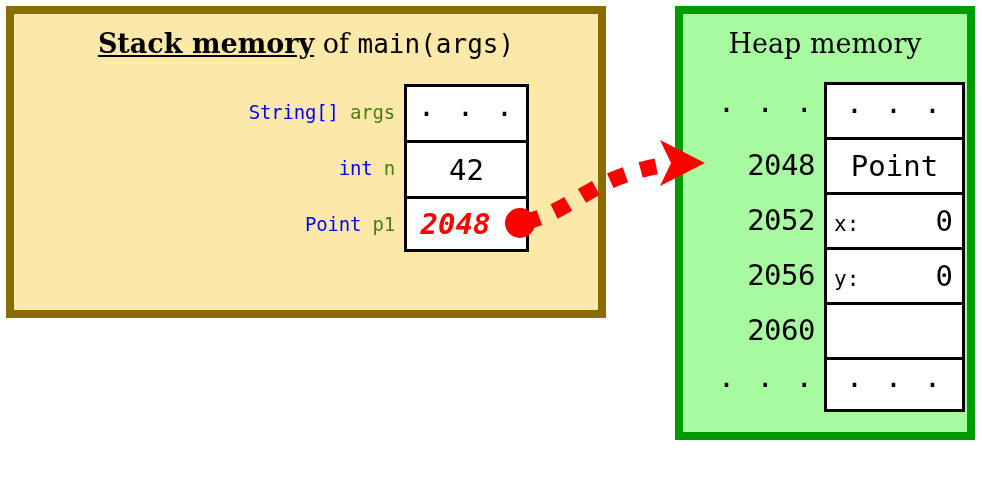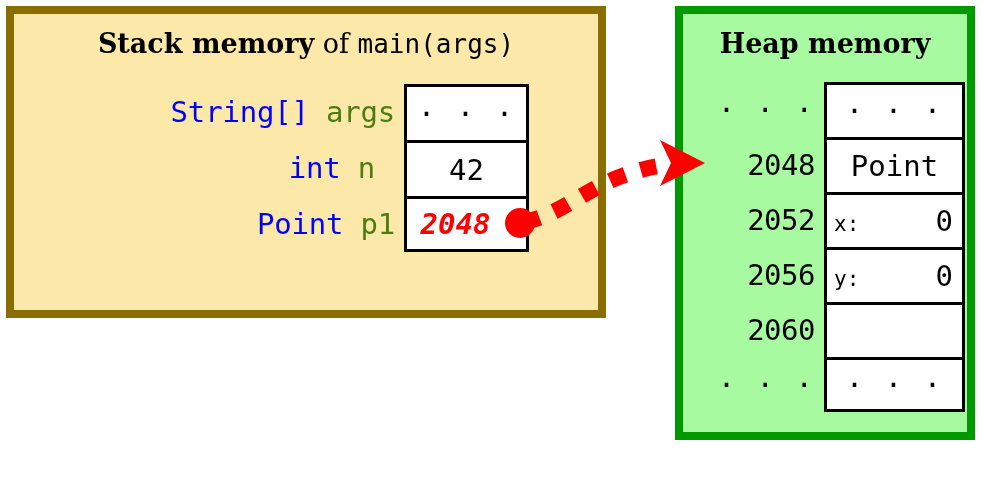--- a/index.html
+++ b/index.html
@@ -34,20 +34,21 @@
     width: 100%;
     text-align: center;
     font-family: "DejaVu Serif", serif;
     font-size: 27px;
     color: #000000;
     white-space: nowrap;
   }
   #stack-title .bold-serif {
     font-family: "DejaVu Serif", serif;
     font-weight: bold;
+    text-decoration: underline;
   }
   #stack-title .plain-serif {
     font-family: "DejaVu Serif", serif;
     font-weight: normal;
   }
   #stack-title .mono {
     font-family: "DejaVu Sans Mono", monospace;
     font-weight: normal;
     font-size: 26px;
   }
@@ -61,21 +62,21 @@
     display: flex;
     align-items: stretch;
   }
   .stack-label {
     flex: 1 1 auto;
     display: flex;
     align-items: center;
     justify-content: flex-end;
     padding-right: 9px;
     font-family: "DejaVu Sans Mono", monospace;
-    font-size: 29px;
+    font-size: 19px;
     white-space: nowrap;
     letter-spacing: -0.2px;
   }
   .type-kw { color: #0000FF; }
   .var-nm  { color: #4d7c0f; }
   .stack-cell {
     flex: 0 0 125px;
     width: 125px;
     box-sizing: border-box;
     background: #FFFFFF;
@@ -115,21 +116,21 @@
     border: 8px solid #009900;
     box-sizing: border-box;
   }
   #heap-title {
     position: absolute;
     left: 0;
     top: 14px;
     width: 100%;
     text-align: center;
     font-family: "DejaVu Serif", serif;
-    font-weight: bold;
+    font-weight: normal;
     font-size: 27px;
     color: #000000;
     white-space: nowrap;
   }
 
   .heap-row {
     position: absolute;
     left: 20px;
     width: 262px;
     height: 55px;
@@ -205,21 +206,21 @@
 
     <div class="stack-row" style="top:70px;">
       <div class="stack-label">
         <span class="type-kw">String[]</span>&nbsp;<span class="var-nm">args</span>
       </div>
       <div class="stack-cell">
         <span class="cell-dots">· · ·</span>
       </div>
     </div>
 
-    <div class="stack-row" style="top:126px;gap:20px;">
+    <div class="stack-row" style="top:126px;">
       <div class="stack-label">
         <span class="type-kw">int</span>&nbsp;<span class="var-nm">n</span>
       </div>
       <div class="stack-cell">
         <span>42</span>
       </div>
     </div>
 
     <div class="stack-row" style="top:182px;">
       <div class="stack-label">

